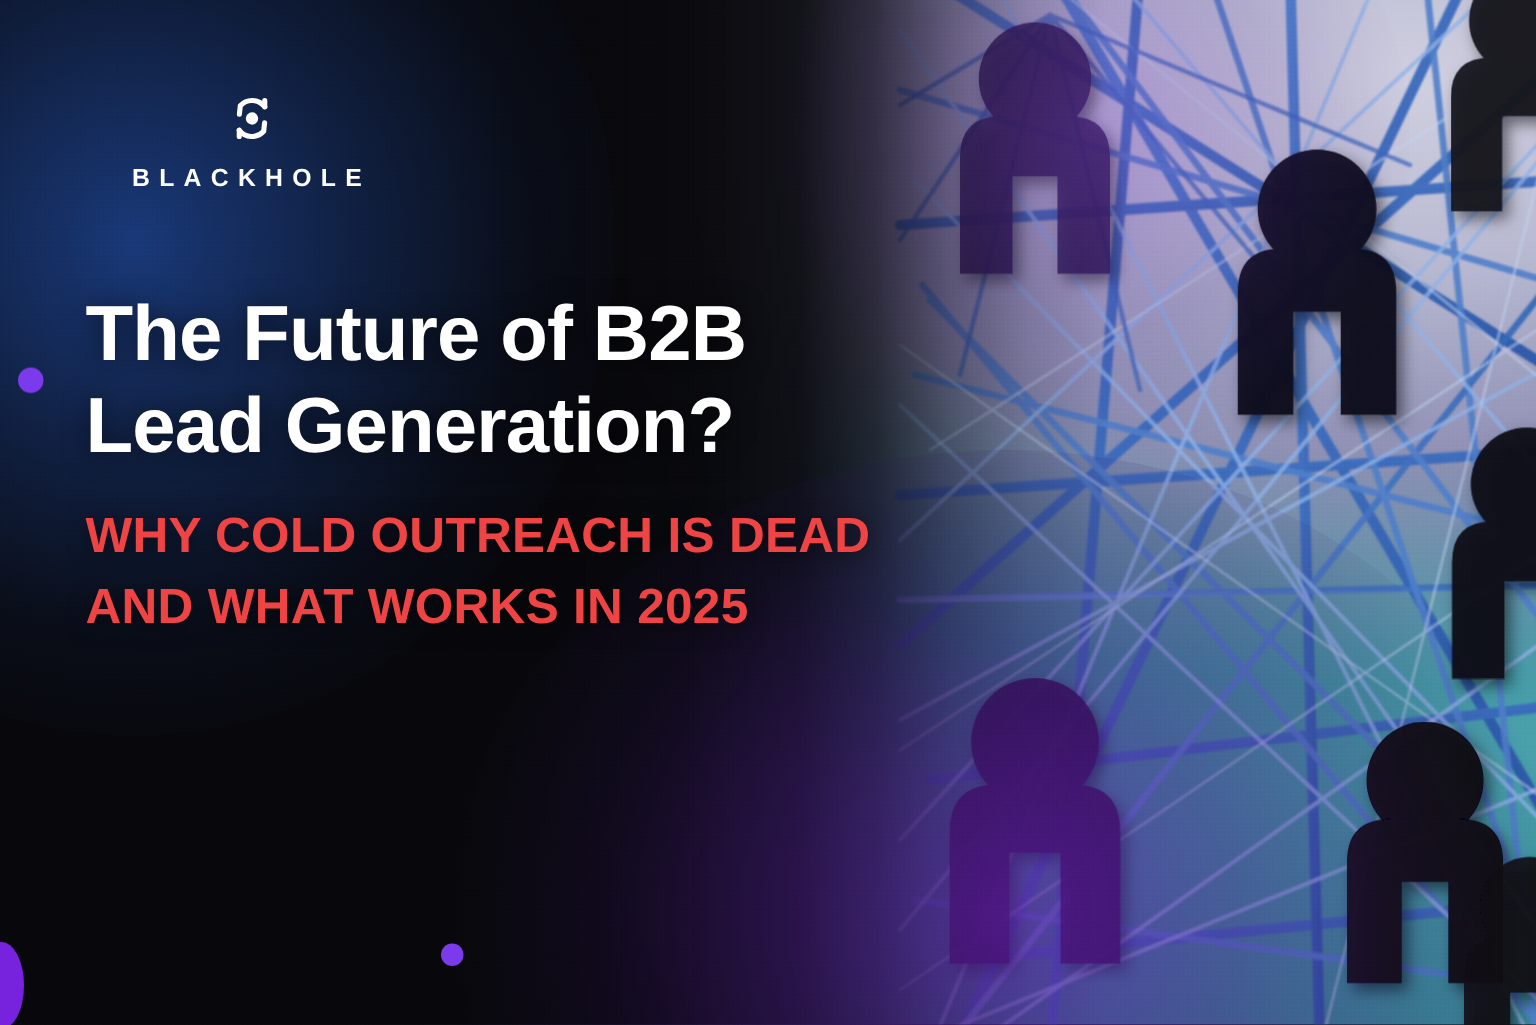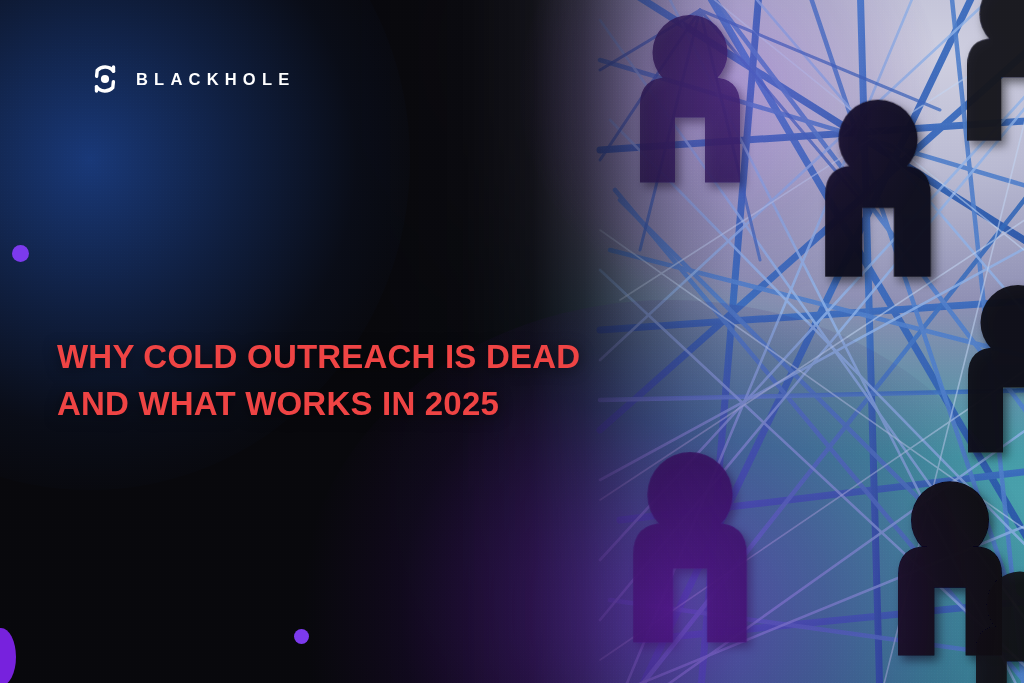--- a/index.html
+++ b/index.html
@@ -80,21 +80,21 @@
   #dot-left     {left:12px;  top:245px; width:17px;height:17px;}
   #dot-bottom   {left:294px; top:629px; width:15px;height:15px;}
   #dot-corner   {left:-14px; top:628px; width:30px;height:58px;border-radius:50%;background:#7722dd;}
 
   
   .content{position:absolute;z-index:10;inset:0;}
 
   
   #logo{
     position:absolute;left:88px;top:62px;
-    display:flex;align-items:center;gap:14px;
+    display:flex;align-items:center;gap:14px;flex-direction:column;
   }
   #logo svg{display:block;}
   #logo-text{
     color:#ffffff;
     font-size:16.5px;
     font-weight:700;
     letter-spacing:6.2px;
     font-family:"Liberation Sans",sans-serif;
     white-space:nowrap;
   }
@@ -258,18 +258,20 @@
             <path d="M8.5 24.8 A10.6 10.6 0 0 0 24.8 25.5 L25.4 19.8"></path>
           </g>
           <path d="M25.5 9.2 L25.5 5.0" stroke="#ffffff" stroke-width="3.4" stroke-linecap="round"></path>
           <path d="M8.5 24.8 L8.5 29.0" stroke="#ffffff" stroke-width="3.4" stroke-linecap="round"></path>
           <circle cx="17" cy="17" r="4.1" fill="#ffffff"></circle>
         </svg>
       </span>
       <span id="logo-text">BLACKHOLE</span>
     </div>
 
+    <h1 id="headline">The Future of B2B
+Lead Generation?</h1>
 
     <h2 id="subhead">WHY COLD OUTREACH IS DEAD
 AND WHAT WORKS IN 2025</h2>
 
   </div>
 </div>
 
 </body></html>

